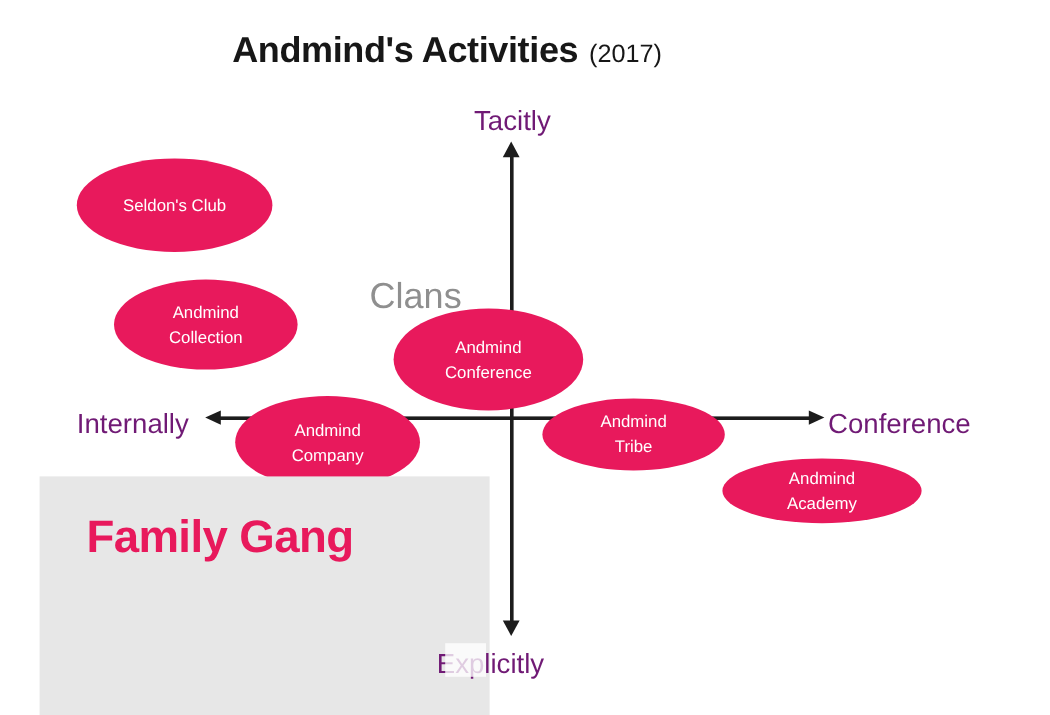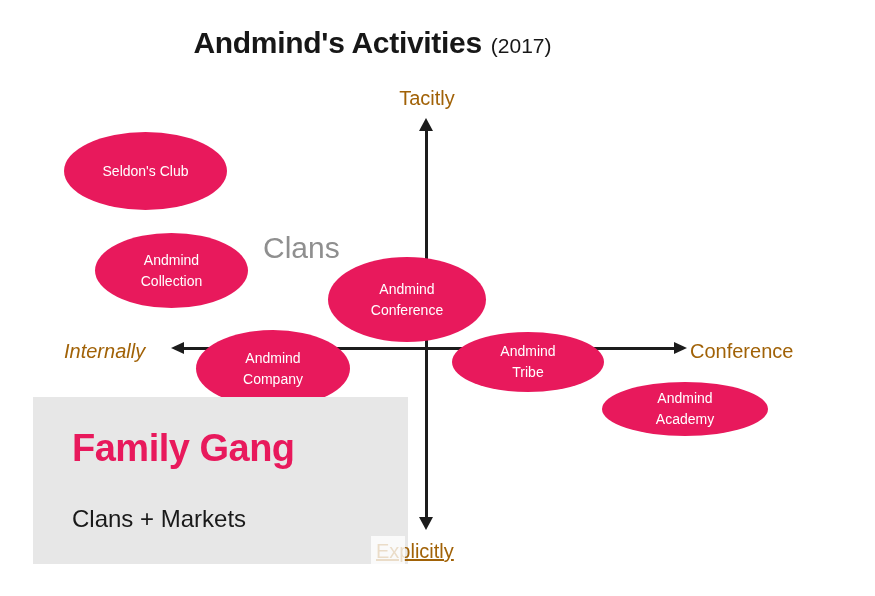--- a/index.html
+++ b/index.html
@@ -19,44 +19,44 @@
   .title-year{font-size:21px;font-weight:normal;color:#171717;margin-left:9px;}
   
   .axis{position:absolute;background:var(--axis);z-index:1;}
   .v-line{left:425px;top:129px;width:3px;height:391px;}
   .h-line{left:182px;top:347px;width:494px;height:3px;}
   .arrow{position:absolute;width:0;height:0;z-index:1;}
   .arrow-up{left:419px;top:118px;border-left:7px solid transparent;border-right:7px solid transparent;border-bottom:13px solid var(--axis);}
   .arrow-down{left:419px;top:517px;border-left:7px solid transparent;border-right:7px solid transparent;border-top:13px solid var(--axis);}
   .arrow-left{left:171px;top:342px;border-top:6px solid transparent;border-bottom:6px solid transparent;border-right:13px solid var(--axis);}
   .arrow-right{left:674px;top:342px;border-top:6px solid transparent;border-bottom:6px solid transparent;border-left:13px solid var(--axis);}
-  .axis-label{position:absolute;font-size:20px;color:#a16207;white-space:nowrap;z-index:4;}
+  .axis-label{position:absolute;font-size:23px;color:#701a75;white-space:nowrap;z-index:4;}
   .lbl-tacitly{left:427px;top:87px;transform:translateX(-50%);}
-  .lbl-internally{left:64px;top:340px;font-style:italic;}
+  .lbl-internally{left:64px;top:340px;}
   .lbl-externally{left:690px;top:340px;}
-  .lbl-explicitly{left:376px;top:540px;text-decoration:underline;}
+  .lbl-explicitly{left:364px;top:540px;}
   .explicit-patch{position:absolute;left:371px;top:536px;width:34px;height:28px;background:rgba(255,255,255,0.78);z-index:5;}
   
-  .quad-label{position:absolute;font-size:30px;color:var(--gray_label);white-space:nowrap;z-index:1;}
+  .quad-label{position:absolute;font-size:30px;color:var(--gray_label);white-space:nowrap;z-index:1;margin-left:45px;}
   .lbl-clans{left:263px;top:231px;}
   .lbl-markets{left:486px;top:424px;}
   
   .node{
     position:absolute;background:var(--pink);border-radius:50%;
     display:flex;align-items:center;justify-content:center;text-align:center;
     color:#fff;font-size:14px;line-height:21px;white-space:pre-line;z-index:2;
   }
   .n-seldons{left:64px;top:132px;width:163px;height:78px;}
   .n-collection{left:95px;top:233px;width:153px;height:75px;}
   .n-conference{left:328px;top:257px;width:158px;height:85px;}
   .n-company{left:196px;top:330px;width:154px;height:77px;}
   .n-tribe{left:452px;top:332px;width:152px;height:60px;}
   .n-academy{left:602px;top:382px;width:166px;height:54px;}
   
-  .callout{position:absolute;left:33px;top:397px;width:375px;height:167px;background:var(--box_bg);z-index:3;}
+  .callout{position:absolute;left:33px;top:397px;width:375px;height:199px;background:var(--box_bg);z-index:3;}
   .callout-title{position:absolute;left:39px;top:30px;font-size:38px;font-weight:bold;color:var(--pink);white-space:nowrap;letter-spacing:-0.5px;}
   .callout-sub{position:absolute;left:39px;top:108px;font-size:24px;color:#1a1a1a;white-space:nowrap;}
 </style>
 </head>
 <body>
 
 <div class="canvas">
 
   <div class="title-wrap">
     <span class="title-main">Andmind's Activities</span><span class="title-year">(2017)</span>
@@ -82,19 +82,18 @@
 Conference</div>
   <div class="node n-company">Andmind
 Company</div>
   <div class="node n-tribe">Andmind
 Tribe</div>
   <div class="node n-academy">Andmind
 Academy</div>
 
   <div class="callout">
     <div class="callout-title">Family Gang</div>
-    <div class="callout-sub">Clans + Markets</div>
   </div>
 
   <div class="axis-label lbl-explicitly">Explicitly</div>
   <div class="explicit-patch"></div>
 
 </div>
 
 </body></html>

